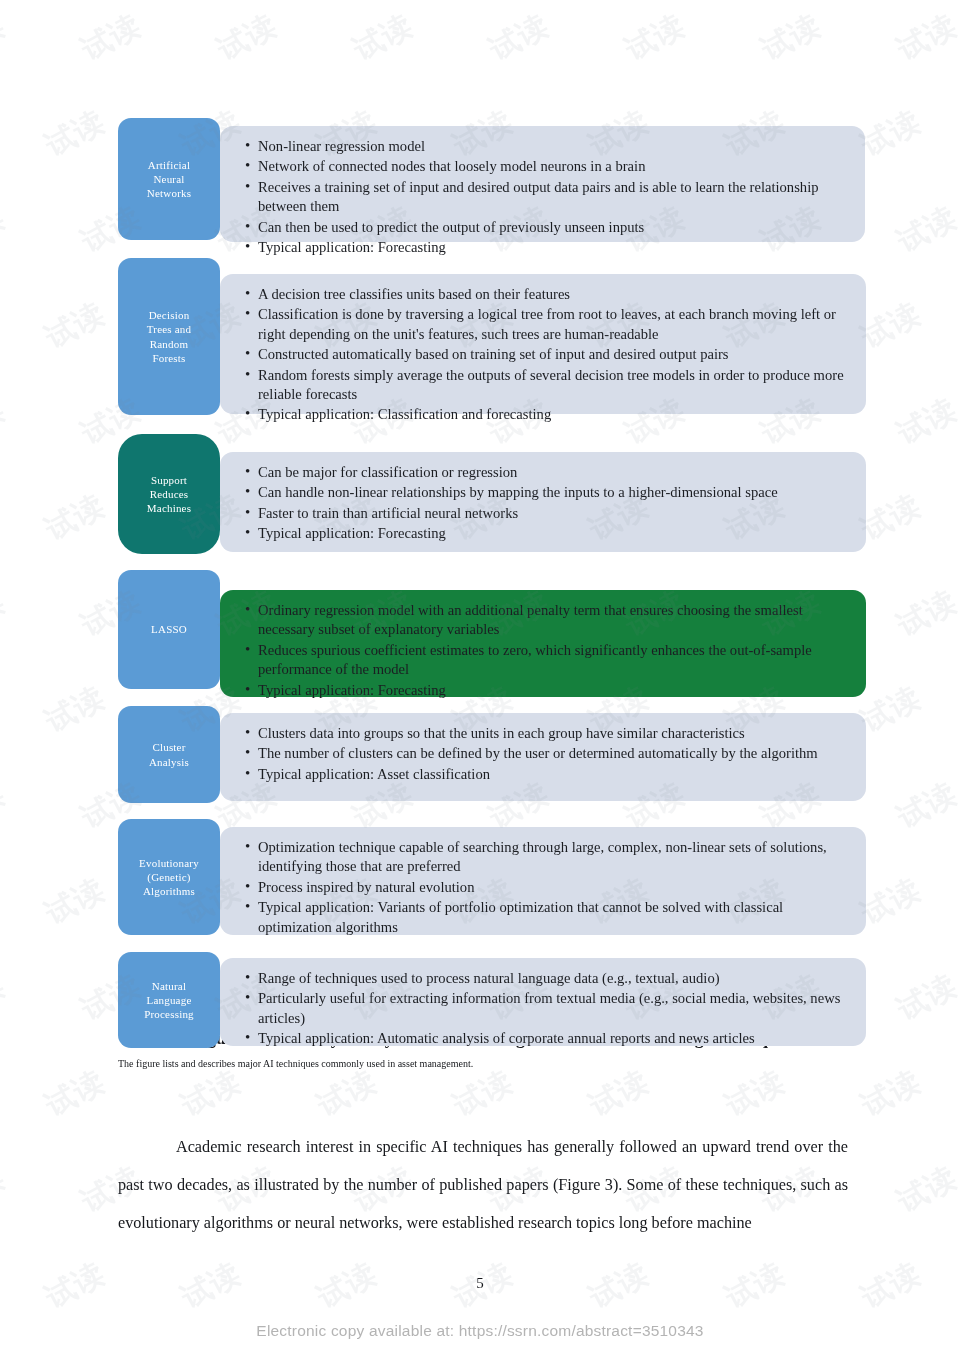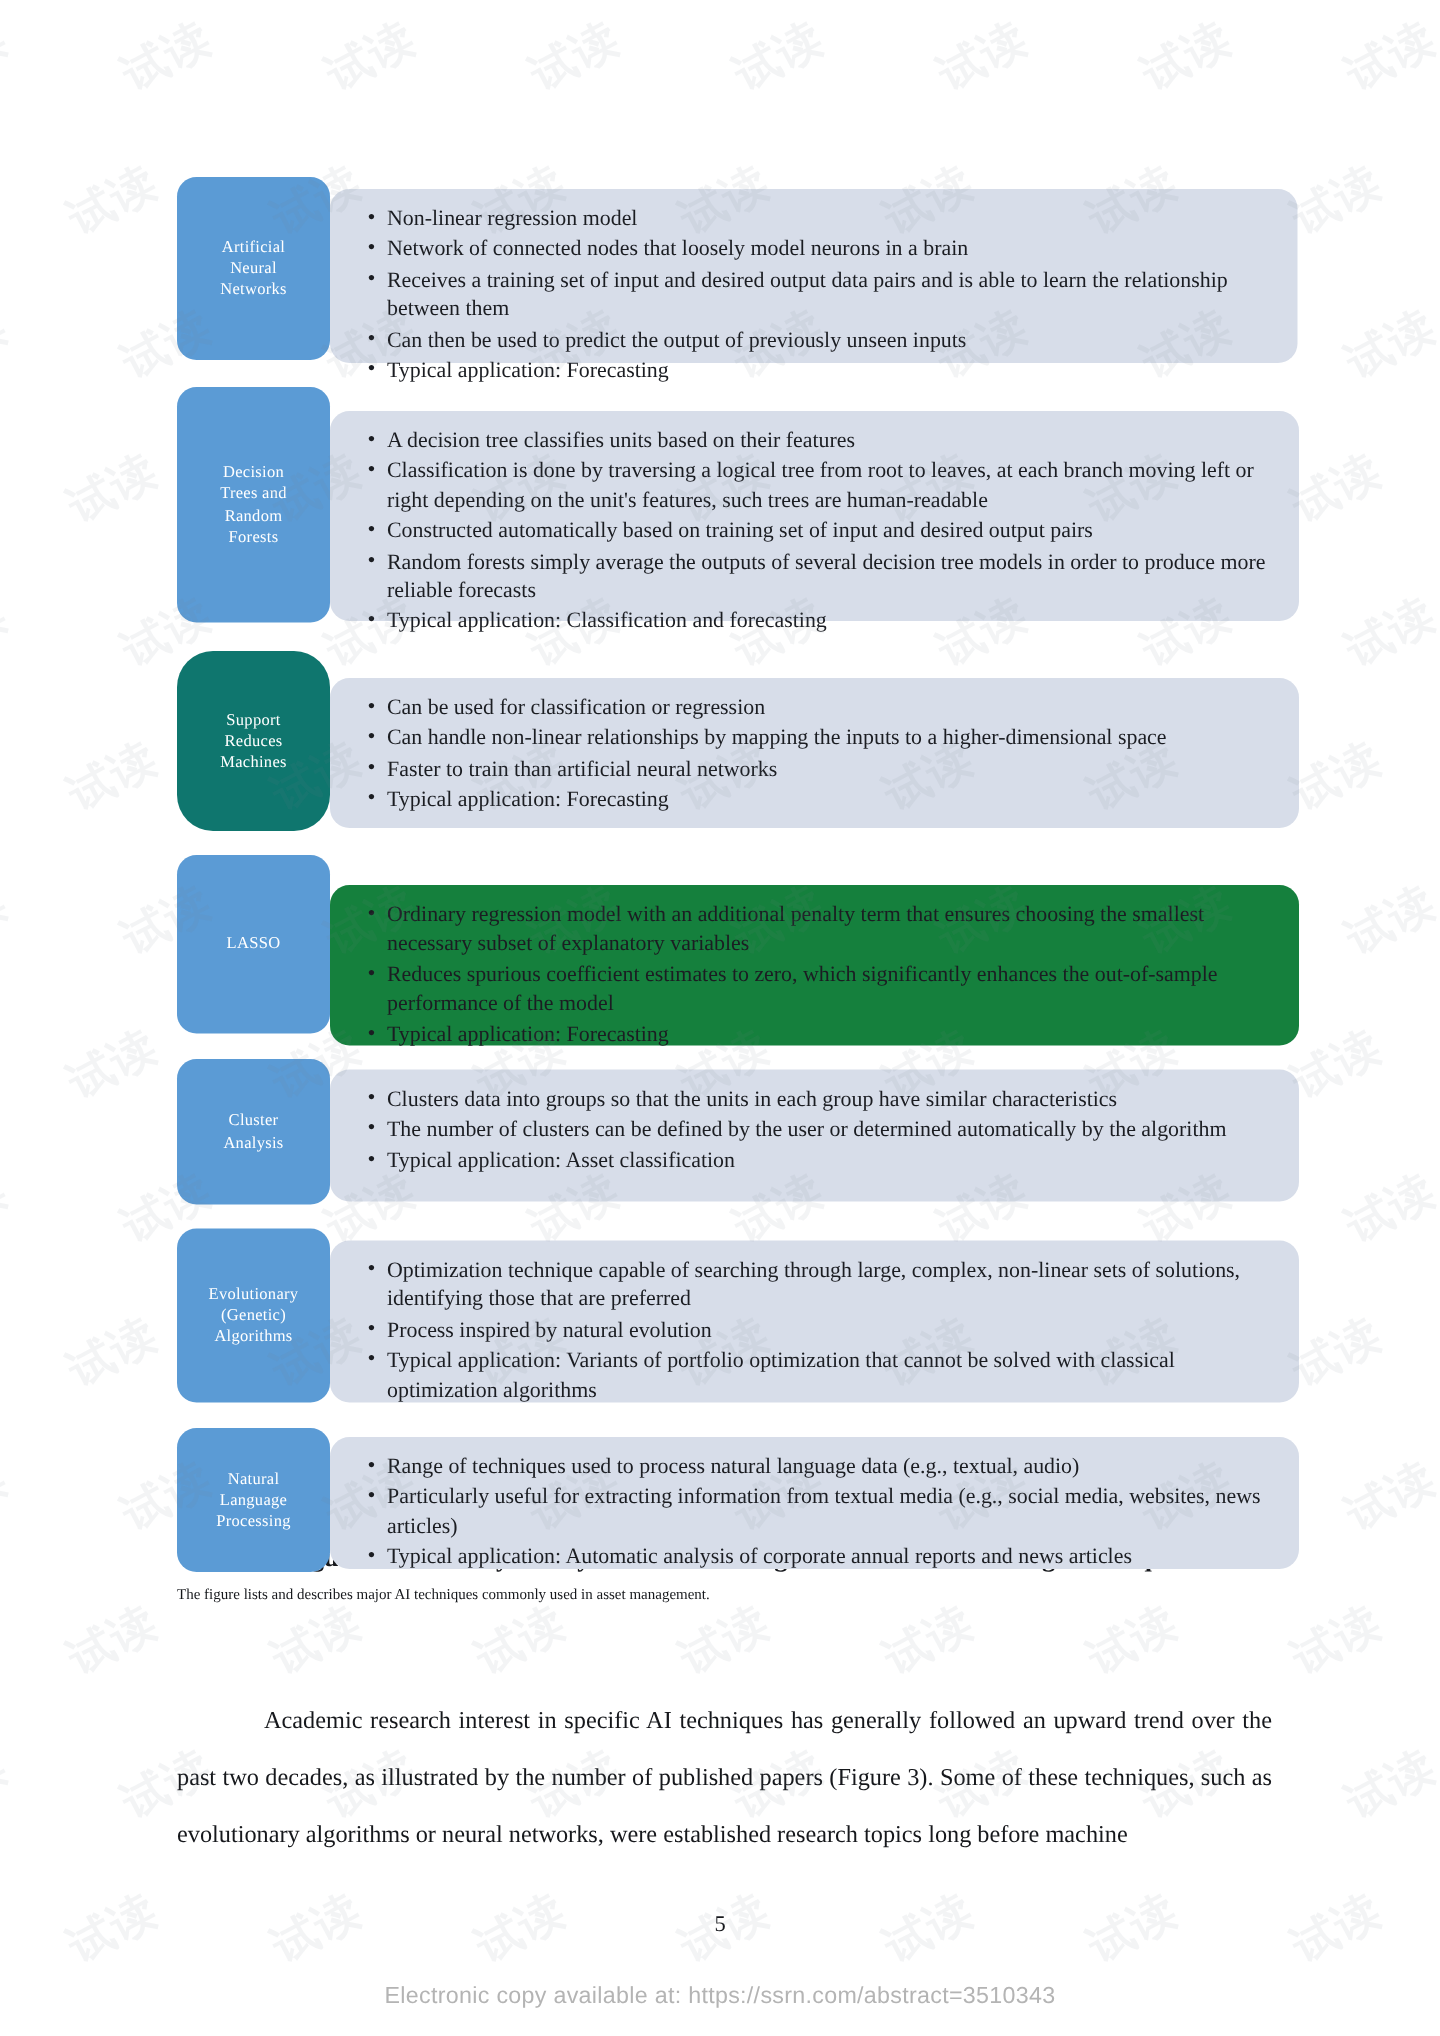--- a/index.html
+++ b/index.html
@@ -227,21 +227,21 @@
             <div>Trees and</div>
             <div>Random</div>
             <div>Forests</div>
           </div>
         </div>
       </div>
       <div class="fig-row" style="height: 128px;">
         <div class="row-body" style="top: 18px; height: 100px; width: 646px; background: rgb(215, 221, 233);">
           <div class="body-inner">
             <ul>
-              <li>Can be used for classification or regression</li>
+              <li>Can be major for classification or regression</li>
               <li>Can handle non-linear relationships by mapping the inputs to a higher-dimensional space</li>
               <li>Faster to train than artificial neural networks</li>
               <li>Typical application: Forecasting</li>
             </ul>
           </div>
         </div>
         <div class="row-label" style="top: 0px; height: 120px; background: #0f766e; border-radius: 24px;">
           <div>
             <div>Support</div>
             <div>Reduces</div>

